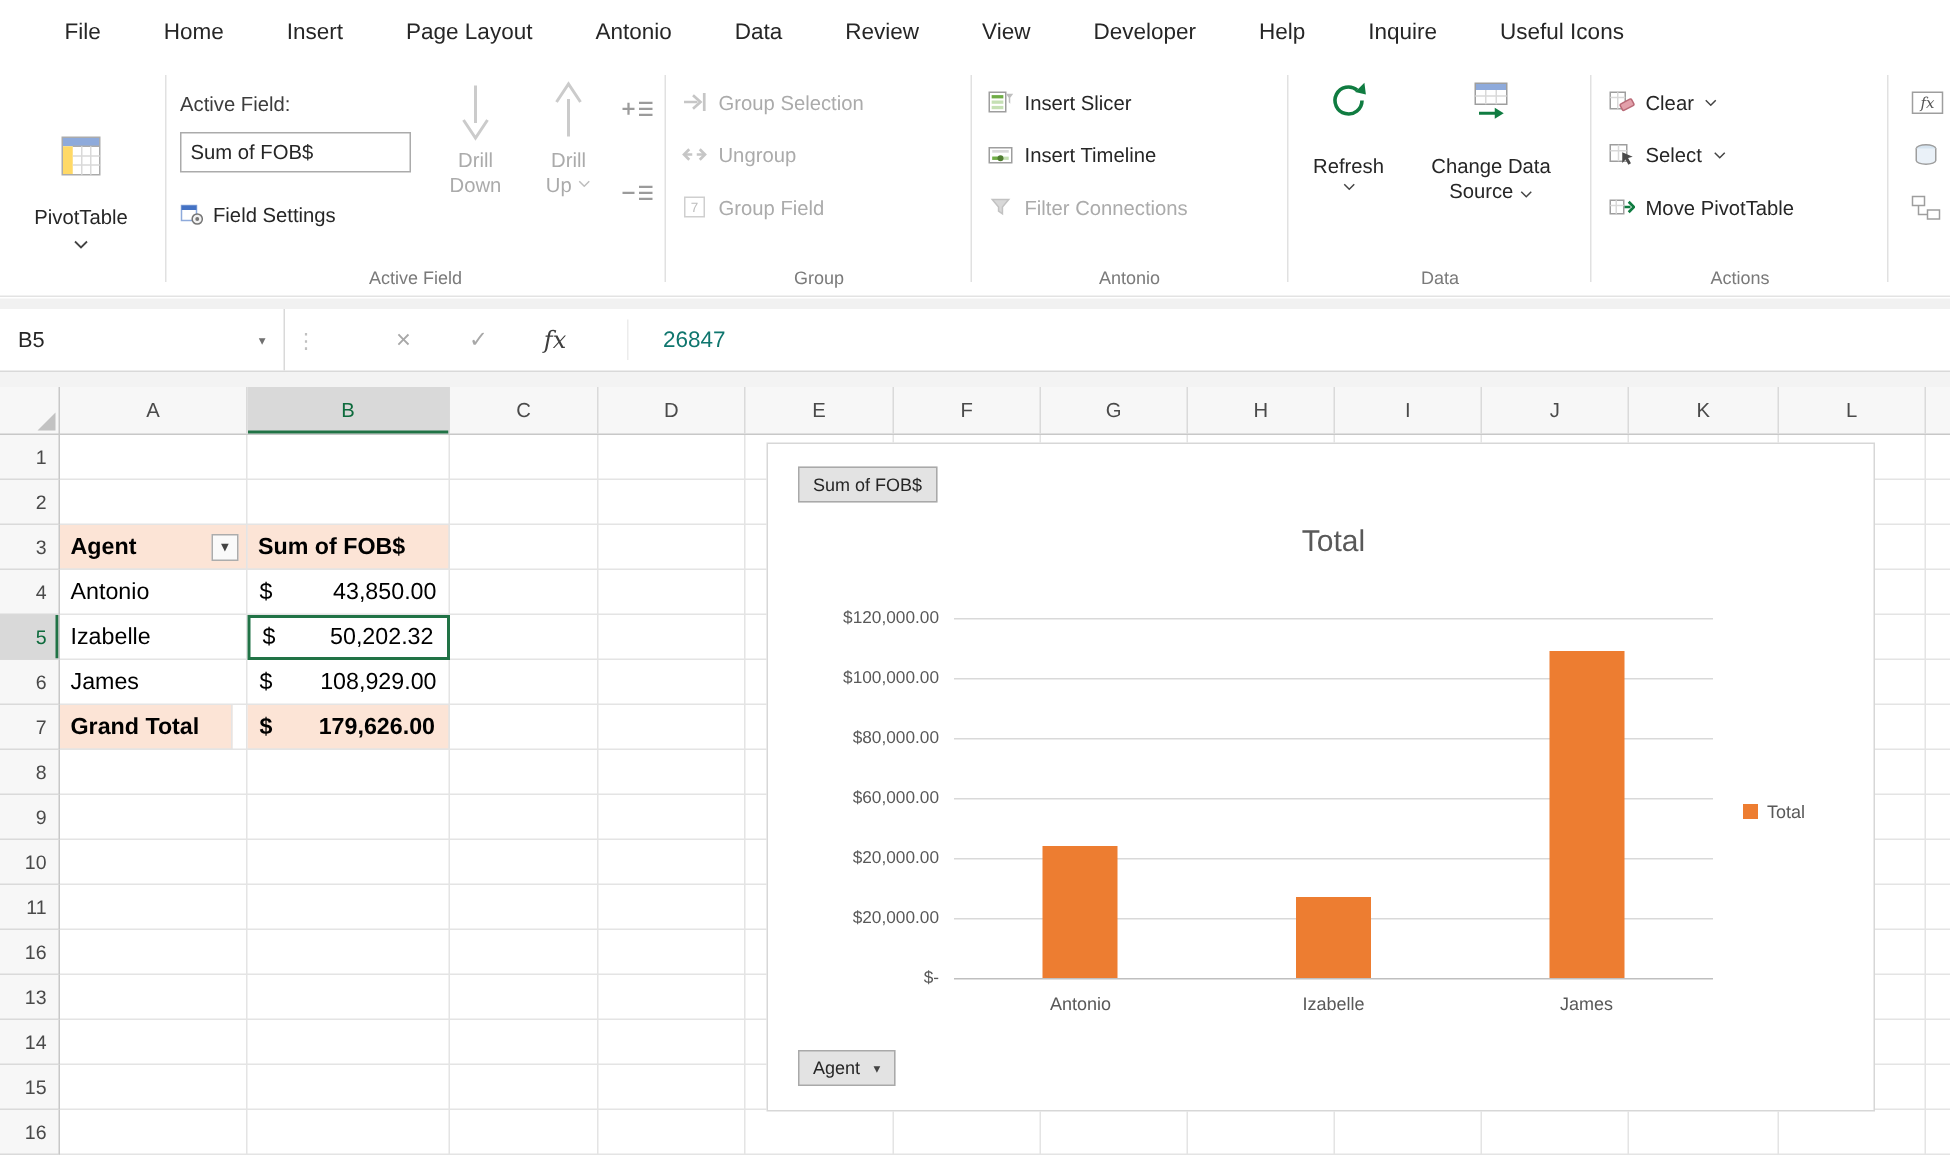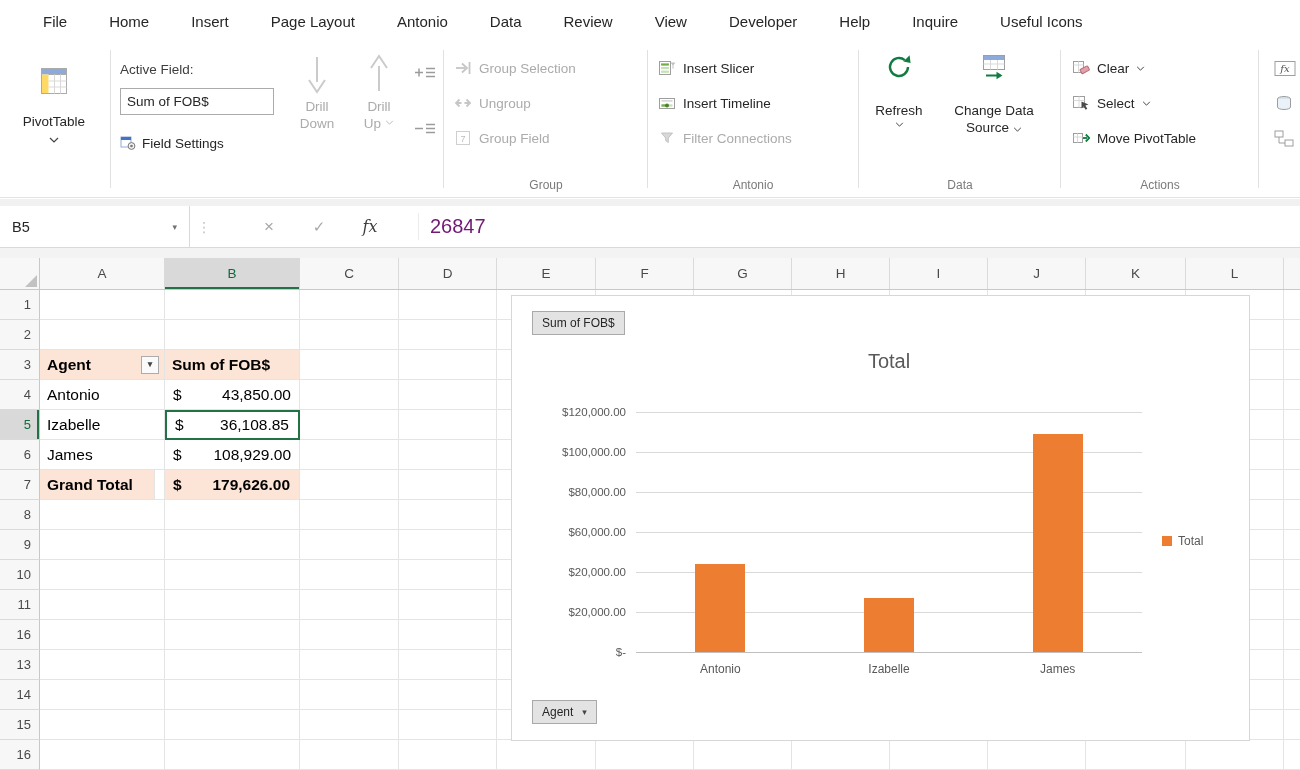--- a/index.html
+++ b/index.html
@@ -10,21 +10,21 @@
   
   .menubar { position:absolute; left:0; top:0; width:100%; height:42px; display:flex; align-items:center; padding-left:22px; background:#fff; }
   .mtab { padding:0 21px; font-size:15px; color:#262626; white-space:nowrap; cursor:default; }
 
   
   .ribbon { position:absolute; left:0; top:42px; width:100%; height:156px; background:#fff; border-bottom:1px solid #E3E3E3; }
   .rgroup { position:absolute; top:0; height:155px; }
   .vsep { position:absolute; top:8px; height:138px; width:1px; background:#E1E1E1; }
   .glabel { position:absolute; bottom:5px; left:0; width:100%; text-align:center; font-size:12px; color:#7A7A7A; white-space:nowrap; }
 
-  .pvt-bigbtn { position:absolute; left:10px; top:8px; width:88px; height:138px; display:flex; flex-direction:column; align-items:center; justify-content:flex-start; font-size:13.5px; color:#262626; }
+  .pvt-bigbtn { position:absolute; left:10px; top:8px; width:88px; height:138px; display:flex; flex-direction:column; align-items:center; justify-content:center; font-size:13.5px; color:#262626; }
   .pvt-bigbtn svg.icon30 { margin:16px 0 18px; }
   .pvt-bigbtn .chev { margin-top:8px; }
 
   .af-label { position:absolute; left:8px; top:20px; font-size:13.5px; color:#3D3D3D; }
   .af-input { position:absolute; left:8px; top:46px; width:154px; height:27px; background:#fff; border:1px solid #ABABAB; font-size:13.5px; color:#262626; line-height:25px; padding-left:6px; overflow:hidden; white-space:nowrap; }
   .af-settings { position:absolute; left:8px; top:88px; height:26px; display:flex; align-items:center; gap:6px; font-size:13.5px; color:#262626; }
 
   .drillbtn { position:absolute; top:10px; width:58px; display:flex; flex-direction:column; align-items:center; font-size:13.5px; line-height:17px; text-align:center; }
   .drillbtn.disabled { color:#ABABAB; }
   .drillbtn svg { margin-bottom:2px; }
@@ -45,21 +45,21 @@
   
   .formulabar { position:absolute; left:0; top:206px; width:100%; height:42px; background:#fff; border-bottom:1px solid #D9D9D9; }
   .namebox { position:absolute; left:0; top:0; width:190px; height:100%; border-right:1px solid #D9D9D9; font-size:14.5px; color:#262626; display:flex; align-items:center; padding-left:12px; }
   .nb-arrow { position:absolute; right:12px; top:0; height:100%; display:flex; align-items:center; font-size:9px; color:#707070; }
   .fb-dots { position:absolute; left:197px; top:0; height:100%; display:flex; align-items:center; color:#C0C0C0; font-size:14px; }
   .fb-ico { position:absolute; top:0; width:30px; height:100%; text-align:center; line-height:41px; }
   .fb-x { left:254px; font-size:17px; color:#A8A8A8; }
   .fb-check { left:304px; font-size:15px; color:#A8A8A8; }
   .fb-fx { left:355px; font-family:"DejaVu Serif", serif; font-style:italic; font-size:16px; color:#3E3E3E; }
   .fb-sep2 { position:absolute; left:418px; top:7px; bottom:7px; width:1px; background:#ECECEC; }
-  .fb-value { position:absolute; left:430px; top:0; height:100%; line-height:41px; font-size:20px; color:#701a75; }
+  .fb-value { position:absolute; left:442px; top:0; height:100%; line-height:41px; font-size:15px; color:#0f766e; }
 
   .hdr-gap { position:absolute; left:0; top:248px; width:100%; height:10px; background:#F3F3F3; }
 
   
   .corner { position:absolute; left:0; top:258px; width:40px; height:32px; background:#F7F7F7; border-right:1px solid #C8C8C8; border-bottom:1px solid #C8C8C8; }
   .corner::after { content:''; position:absolute; right:2px; bottom:2px; width:0; height:0; border-left:12px solid transparent; border-bottom:12px solid #C2C2C2; }
   .colheaders { position:absolute; left:40px; top:258px; width:1260px; height:32px; display:flex; background:#F7F7F7; border-bottom:1px solid #C8C8C8; }
   .colhdr { height:100%; display:flex; align-items:center; justify-content:center; font-size:13.5px; color:#4A4A4A; border-right:1px solid #DADADA; }
   .colhdr.sel { background:#D9D9D9; color:#0E6B3D; box-shadow:inset 0 -2px 0 #217346; }
   .rowheaders { position:absolute; left:0; top:290px; width:40px; }
@@ -173,20 +173,21 @@
           <path d="M1 7.5 h8 M5 3.5 v8" stroke="#9B9B9B" stroke-width="1.5" fill="none"></path>
           <path d="M12 3.5 h9 M12 7.5 h9 M12 11.5 h9" stroke="#9B9B9B" stroke-width="1.5" fill="none"></path>
         </svg>
       </div>
       <div class="minibtn" style="left:300px;top:76px">
         <svg width="22" height="16" viewBox="0 0 22 16">
           <path d="M1 7.5 h8" stroke="#9B9B9B" stroke-width="1.5" fill="none"></path>
           <path d="M12 3.5 h9 M12 7.5 h9 M12 11.5 h9" stroke="#9B9B9B" stroke-width="1.5" fill="none"></path>
         </svg>
       </div>
+      <div class="glabel">Active Field</div>
     </div>
     <div class="vsep" style="left:443px"></div>
 
     <div class="rgroup" style="left:446px;width:200px">
       <div class="rrow r1 disabled">
         <svg width="18" height="18" viewBox="0 0 18 18">
           <path d="M2 9 h9" stroke="#C6C6C6" stroke-width="1.8" fill="none"></path>
           <path d="M8 4.5 L13 9 L8 13.5" fill="none" stroke="#C6C6C6" stroke-width="1.8"></path>
           <path d="M15.5 3 v12" stroke="#C6C6C6" stroke-width="1.8"></path>
         </svg>
@@ -400,21 +401,21 @@
 
     <div class="cell" style="left:0;top:90px;width:125px"><span>Antonio</span></div>
     <div class="cell acc" style="left:125px;top:90px;width:135px">
       <span>$</span>
         <span>43,850.00</span>
     </div>
 
     <div class="cell" style="left:0;top:120px;width:125px"><span>Izabelle</span></div>
     <div class="cell acc selected" style="left:125px;top:120px;width:135px">
       <span>$</span>
-        <span>36,108.85</span>
+        <span>50,202.32</span>
     </div>
 
     <div class="cell" style="left:0;top:150px;width:125px"><span>James</span></div>
     <div class="cell acc" style="left:125px;top:150px;width:135px">
       <span>$</span>
         <span>108,929.00</span>
     </div>
 
     <div class="cell pvt-shade bold" style="left:0;top:180px;width:115px"><span>Grand Total</span></div>
     <div class="cell acc pvt-shade bold" style="left:125px;top:180px;width:135px">

